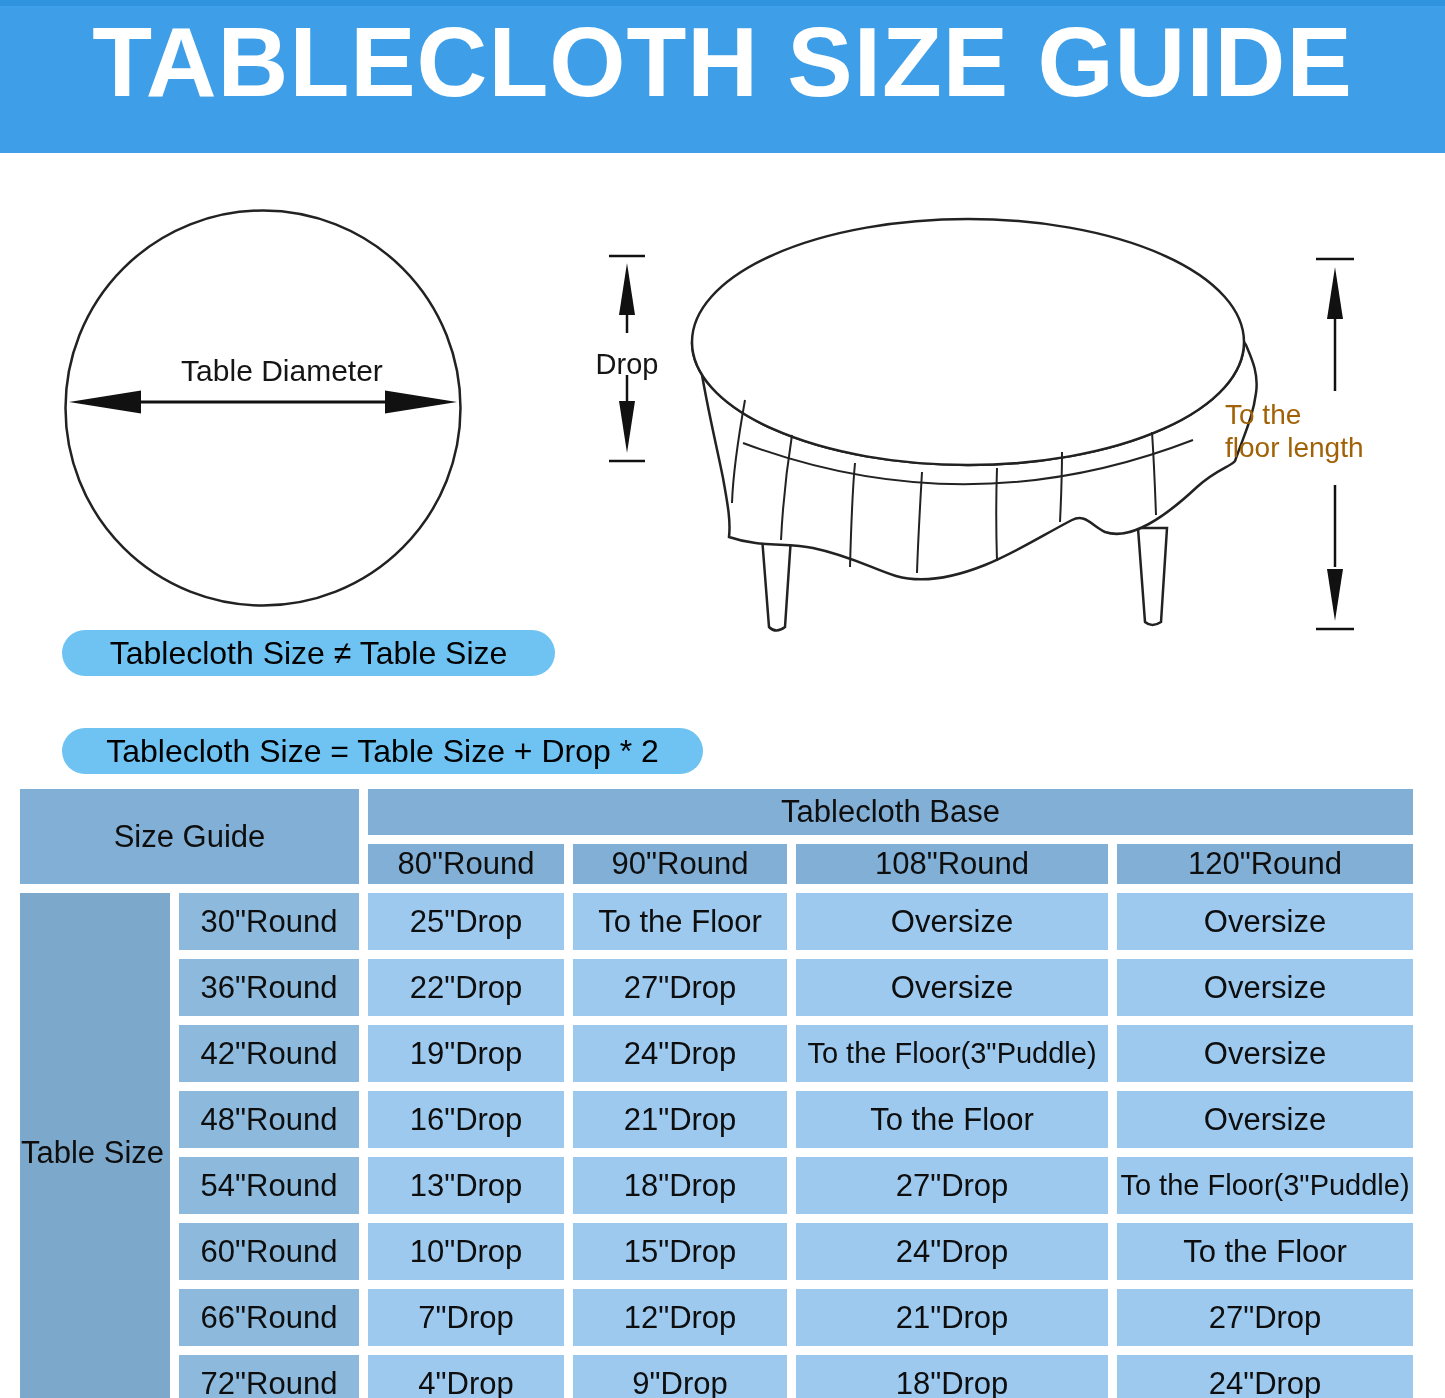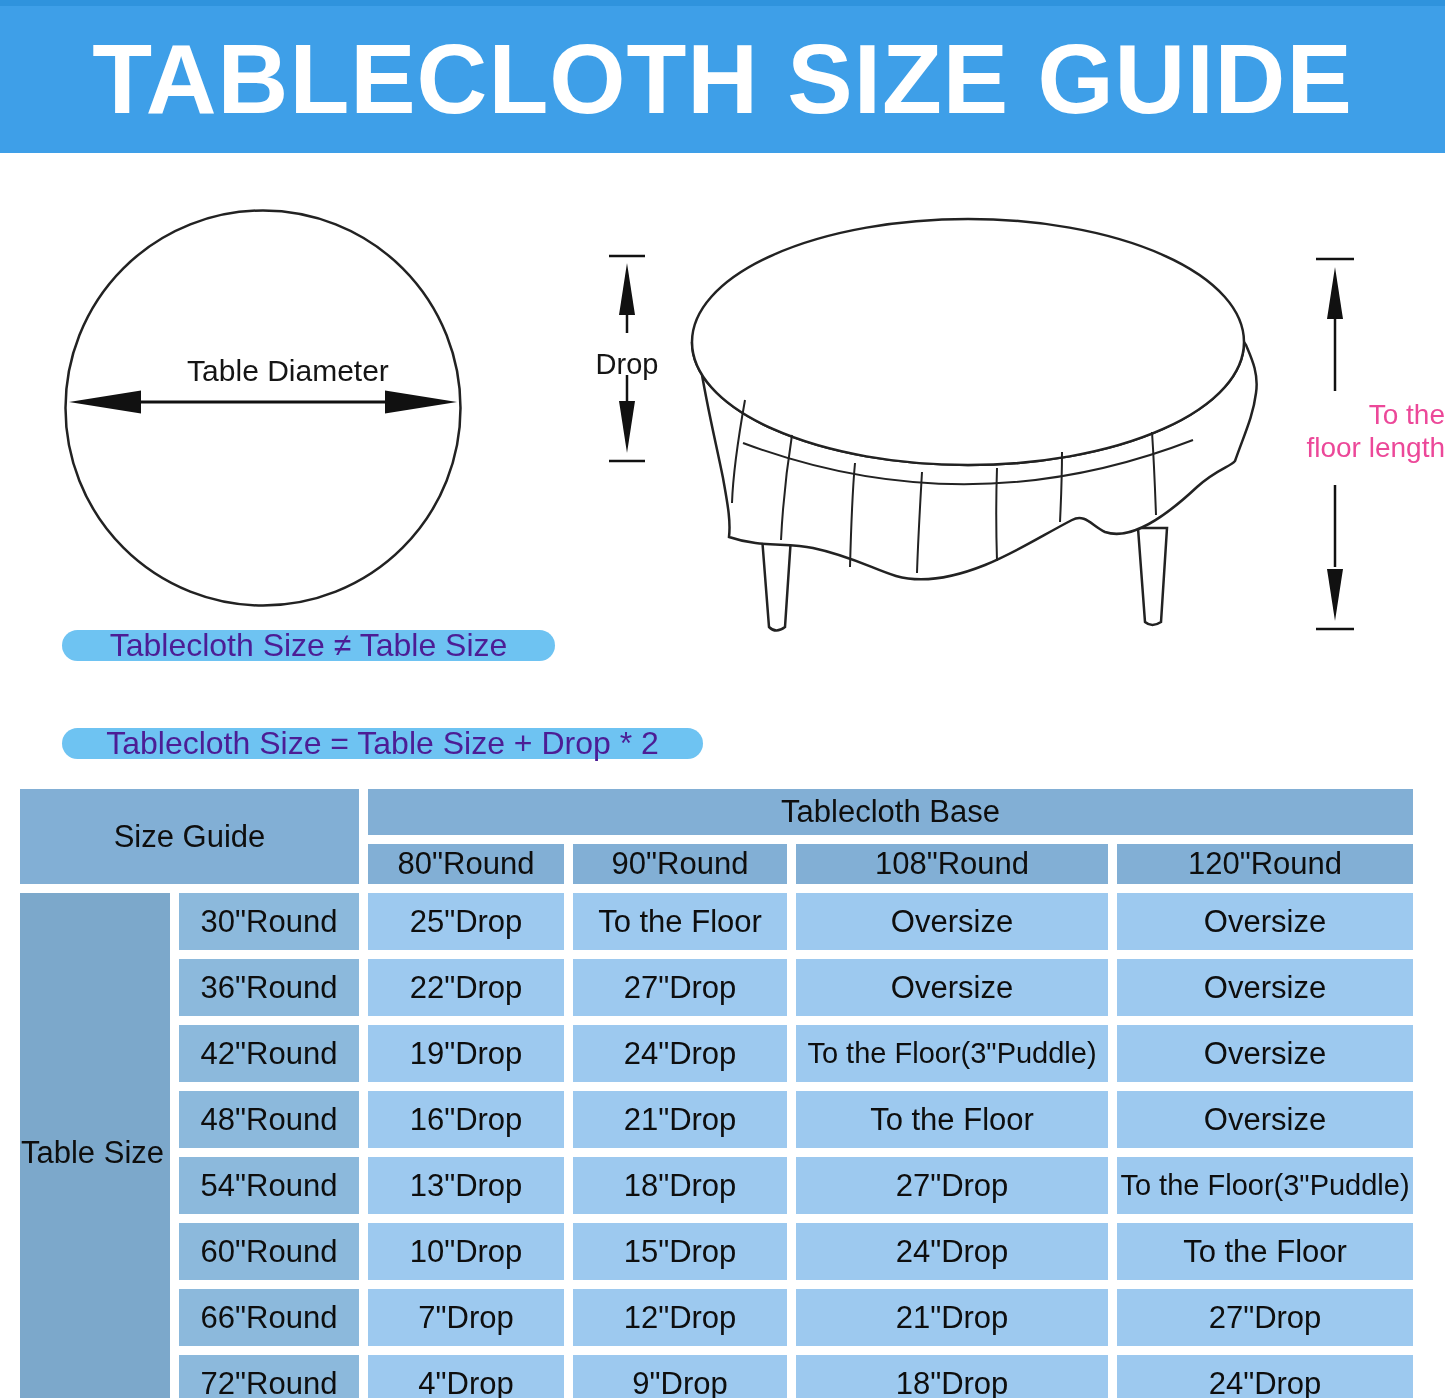--- a/index.html
+++ b/index.html
@@ -5,46 +5,46 @@
   html,body{margin:0;padding:0;}
   body{
     width:1445px;height:1398px;position:relative;background:#fff;
     font-family:"Liberation Sans",sans-serif;color:#111;overflow:hidden;
     -webkit-font-smoothing:antialiased;
   }
   
   .banner{
     position:absolute;left:0;top:0;width:1445px;height:153px;
     background:var(--banner-blue,#3E9FE8);border-top:6px solid #2f93dd;
-    box-sizing:border-box;display:flex;align-items:center;justify-content:center;
+    box-sizing:border-box;display:flex;justify-content:center;
   }
   .banner h1{margin:0;font-size:98px;font-weight:bold;letter-spacing:1px;color:#fff;white-space:nowrap;}
   
   .circle-diagram{position:absolute;left:63px;top:206px;width:400px;height:404px;}
   .circle-diagram svg{position:absolute;left:0;top:0;}
   .circle-label{
-    position:absolute;left:14px;top:148px;width:400px;text-align:center;
+    position:absolute;left:8px;top:148px;width:400px;text-align:center;
     font-size:30px;color:#151515;text-indent:22px;white-space:nowrap;
   }
   
   .table-illustration{position:absolute;left:585px;top:195px;width:860px;height:465px;}
   .table-illustration svg{position:absolute;left:0;top:0;}
   .drop-label{
     position:absolute;left:-20px;top:153px;width:124px;text-align:center;
     font-size:29px;color:#151515;
   }
   .floor-label{
-    position:absolute;left:640px;top:203px;width:220px;text-align:right;
-    font-size:28px;line-height:33px;color:#ec4899;white-space:pre-line;
+    position:absolute;left:640px;top:203px;width:220px;text-align:left;
+    font-size:28px;line-height:33px;color:#a16207;white-space:pre-line;
   }
   
   .pill{
-    position:absolute;height:31px;background:var(--note-pill-blue,#6EC3F2);
+    position:absolute;height:46px;background:var(--note-pill-blue,#6EC3F2);
     border-radius:23px;display:flex;align-items:center;justify-content:center;
-    font-size:32px;color:#4c1d95;white-space:nowrap;
+    font-size:32px;color:#000000;white-space:nowrap;
   }
   .pill1{left:62px;top:630px;width:493px;}
   .pill2{left:62px;top:728px;width:641px;}
   
   table.size-table{
     position:absolute;left:11px;top:780px;width:1411px;
     border-collapse:separate;border-spacing:9px;table-layout:fixed;
   }
   table.size-table td{
     text-align:center;vertical-align:middle;font-size:31px;color:#0e0e0e;

